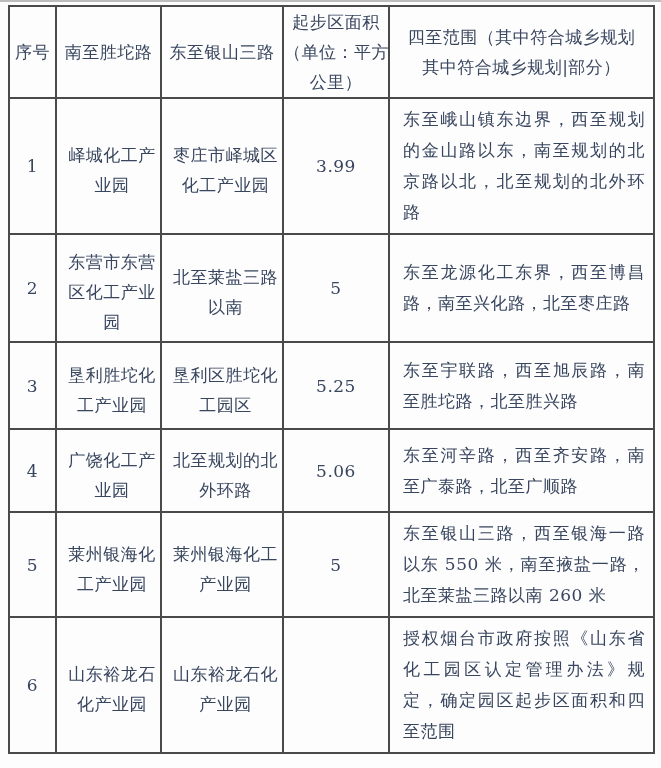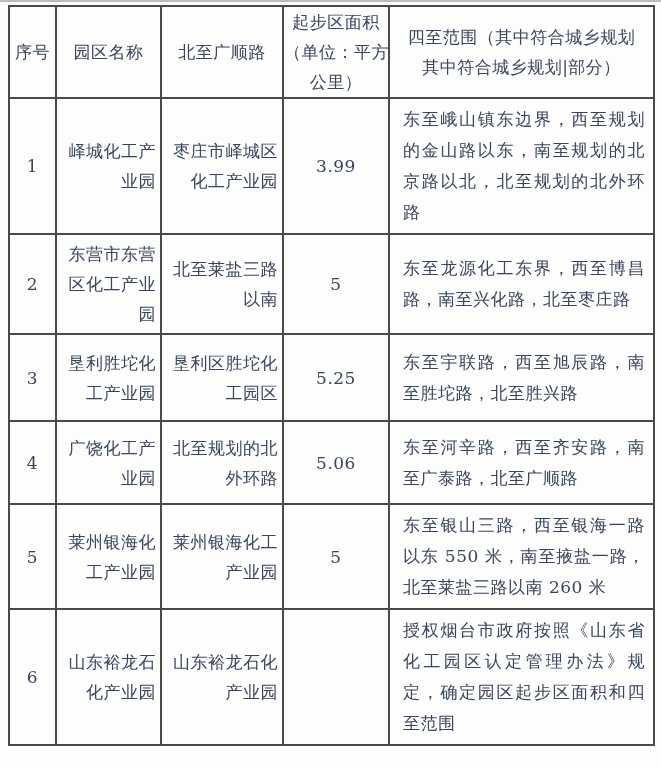--- a/index.html
+++ b/index.html
@@ -52,22 +52,22 @@
   tr.r5 { height: 93px; }
   tr.r6 { height: 87px; }
   .section-row td {
     text-align: left;
     padding-left: 24px;
     letter-spacing: 1px;
   }
   td.c-index { text-align: center; }
   td.c-area  { text-align: center; }
   td.c-name, td.c-declared {
-    text-align: right;
-    padding: 4px 4px 4px 11px;
+    text-align: center;
+    padding: 12px 4px 4px 11px;
   }
   td.c-boundary {
     text-align: justify;
     text-justify: inter-character;
     padding: 5px 8px 5px 13px;
     line-height: 31px;
   }
 </style>
 </head>
 <body>
@@ -78,22 +78,22 @@
   <colgroup>
     <col style="width:47px">
     <col style="width:105px">
     <col style="width:122px">
     <col style="width:106px">
     <col style="width:265px">
   </colgroup>
   <thead>
     <tr class="header-row">
       <th>序号</th>
-      <th>园区名称</th>
-      <th>北至广顺路</th>
+      <th>南至胜坨路</th>
+      <th>东至银山三路</th>
       <th>
         <span>起步区面积</span>
         <span>（单位：平方</span>
         <span>公里）</span>
       </th>
       <th>
         <span>四至范围（其中符合城乡规划</span>
         <span>其中符合城乡规划|部分）</span>
       </th>
     </tr>

